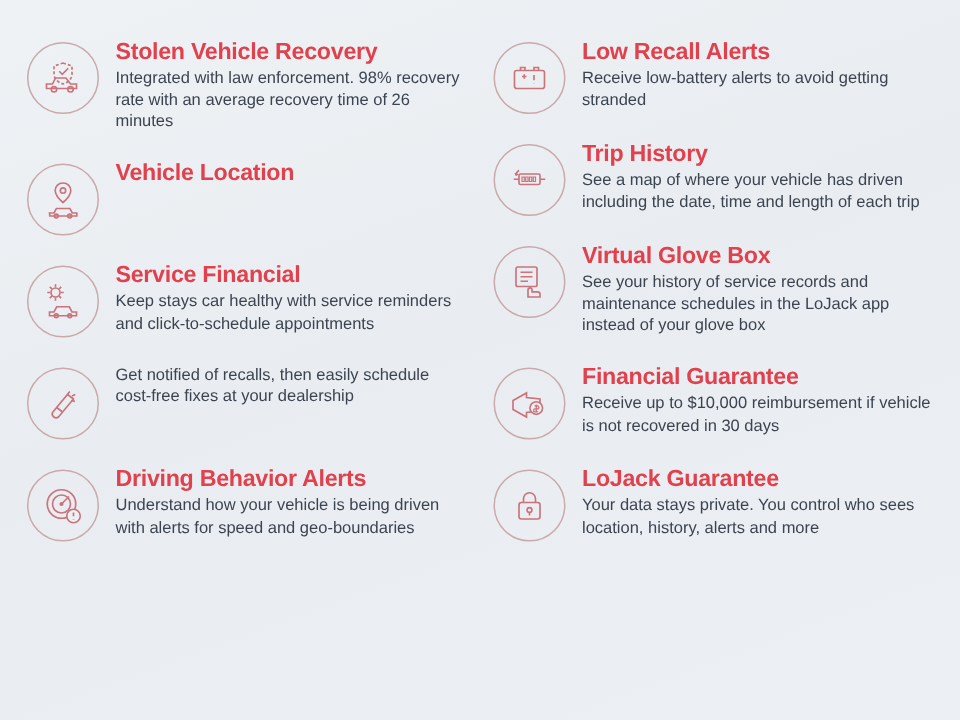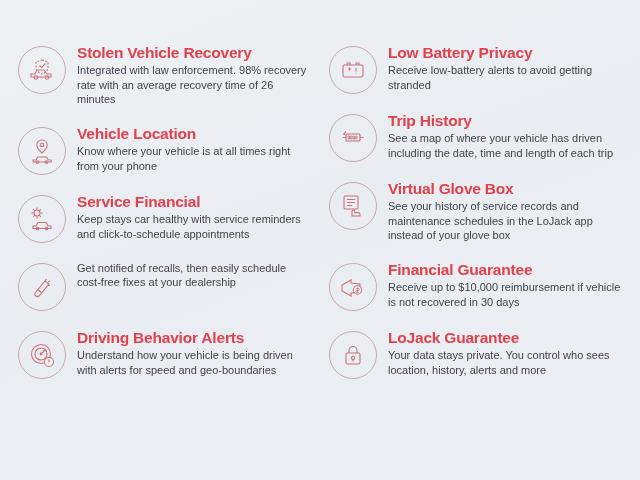--- a/index.html
+++ b/index.html
@@ -12,21 +12,21 @@
     background: #eef1f4;
     font-family: "Liberation Sans", sans-serif;
     overflow: hidden;
   }
   .page {
     position: relative;
     width: 640px;
     height: 480px;
     background: linear-gradient(160deg, #eef2f5 0%, #e9edf1 45%, #eceff3 100%);
     box-sizing: border-box;
-    padding: 44px 18px 18px 18px;
+    padding: 26px 18px 18px 18px;
   }
   .columns {
     display: flex;
     gap: 18px;
     width: 100%;
     height: 100%;
   }
   .col {
     flex: 1 1 50%;
     display: flex;
@@ -101,21 +101,20 @@
           <svg width="28" height="28" viewBox="0 0 28 28" fill="none" stroke="#c9737a" stroke-width="1.1">
             <path d="M14 3 c3 0 5.2 2.2 5.2 5 0 3.6-5.2 8-5.2 8 s-5.2-4.4-5.2-8 c0-2.8 2.2-5 5.2-5 z"></path>
             <circle cx="14" cy="8" r="1.8"></circle>
             <path d="M5 23 h3 l1.6-3 h9 l1.6 3 h3 v2 h-18 z"></path>
             <circle cx="9.5" cy="25" r="1.3"></circle>
             <circle cx="18.5" cy="25" r="1.3"></circle>
           </svg>
         </div>
         <div class="text">
           <p class="ftitle">Vehicle Location</p>
-          <p class="fdesc">Know where your vehicle is at all times right from your phone</p>
         </div>
       </div>
 
       <div class="feature">
         <div class="icon-wrap">
           <svg width="28" height="28" viewBox="0 0 28 28" fill="none" stroke="#c9737a" stroke-width="1.1">
             <circle cx="9" cy="8" r="3"></circle>
             <path d="M9 2.5 v2 M9 11.5 v2 M3.5 8 h2 M12.5 8 h2 M5.2 4.2 l1.4 1.4 M11.4 10.4 l1.4 1.4 M12.8 4.2 l-1.4 1.4 M6.6 10.4 l-1.4 1.4"></path>
             <path d="M5 21 h3 l1.8-3.5 h8.4 l1.8 3.5 h3 v2.5 h-18 z"></path>
             <circle cx="9.5" cy="23.5" r="1.3"></circle>
@@ -165,21 +164,21 @@
       <div class="feature">
         <div class="icon-wrap">
           <svg width="28" height="28" viewBox="0 0 28 28" fill="none" stroke="#c9737a" stroke-width="1.1">
             <rect x="4" y="9" width="20" height="12" rx="1.5"></rect>
             <path d="M8 9 V7 h3 v2 M17 9 V7 h3 v2"></path>
             <path d="M9 13 h3 M10.5 11.5 v3"></path>
             <path d="M17 12 v3.5 M17 17.6 v0.3"></path>
           </svg>
         </div>
         <div class="text">
-          <p class="ftitle">Low Battery Privacy</p>
+          <p class="ftitle">Low Recall Alerts</p>
           <p class="fdesc">Receive low-battery alerts to avoid getting stranded</p>
         </div>
       </div>
 
       <div class="feature">
         <div class="icon-wrap">
           <svg width="28" height="28" viewBox="0 0 28 28" fill="none" stroke="#c9737a" stroke-width="1.1">
             <rect x="7" y="10" width="14" height="7" rx="1"></rect>
             <path d="M9 12 h1.5 v3 H9 z M11.5 12 h1.5 v3 h-1.5 z M14 12 h1.5 v3 H14 z M16.5 12 h1.5 v3 h-1.5 z" stroke-width="0.8"></path>
             <path d="M7 13.5 H3.5 M21 13.5 h3.5"></path>

